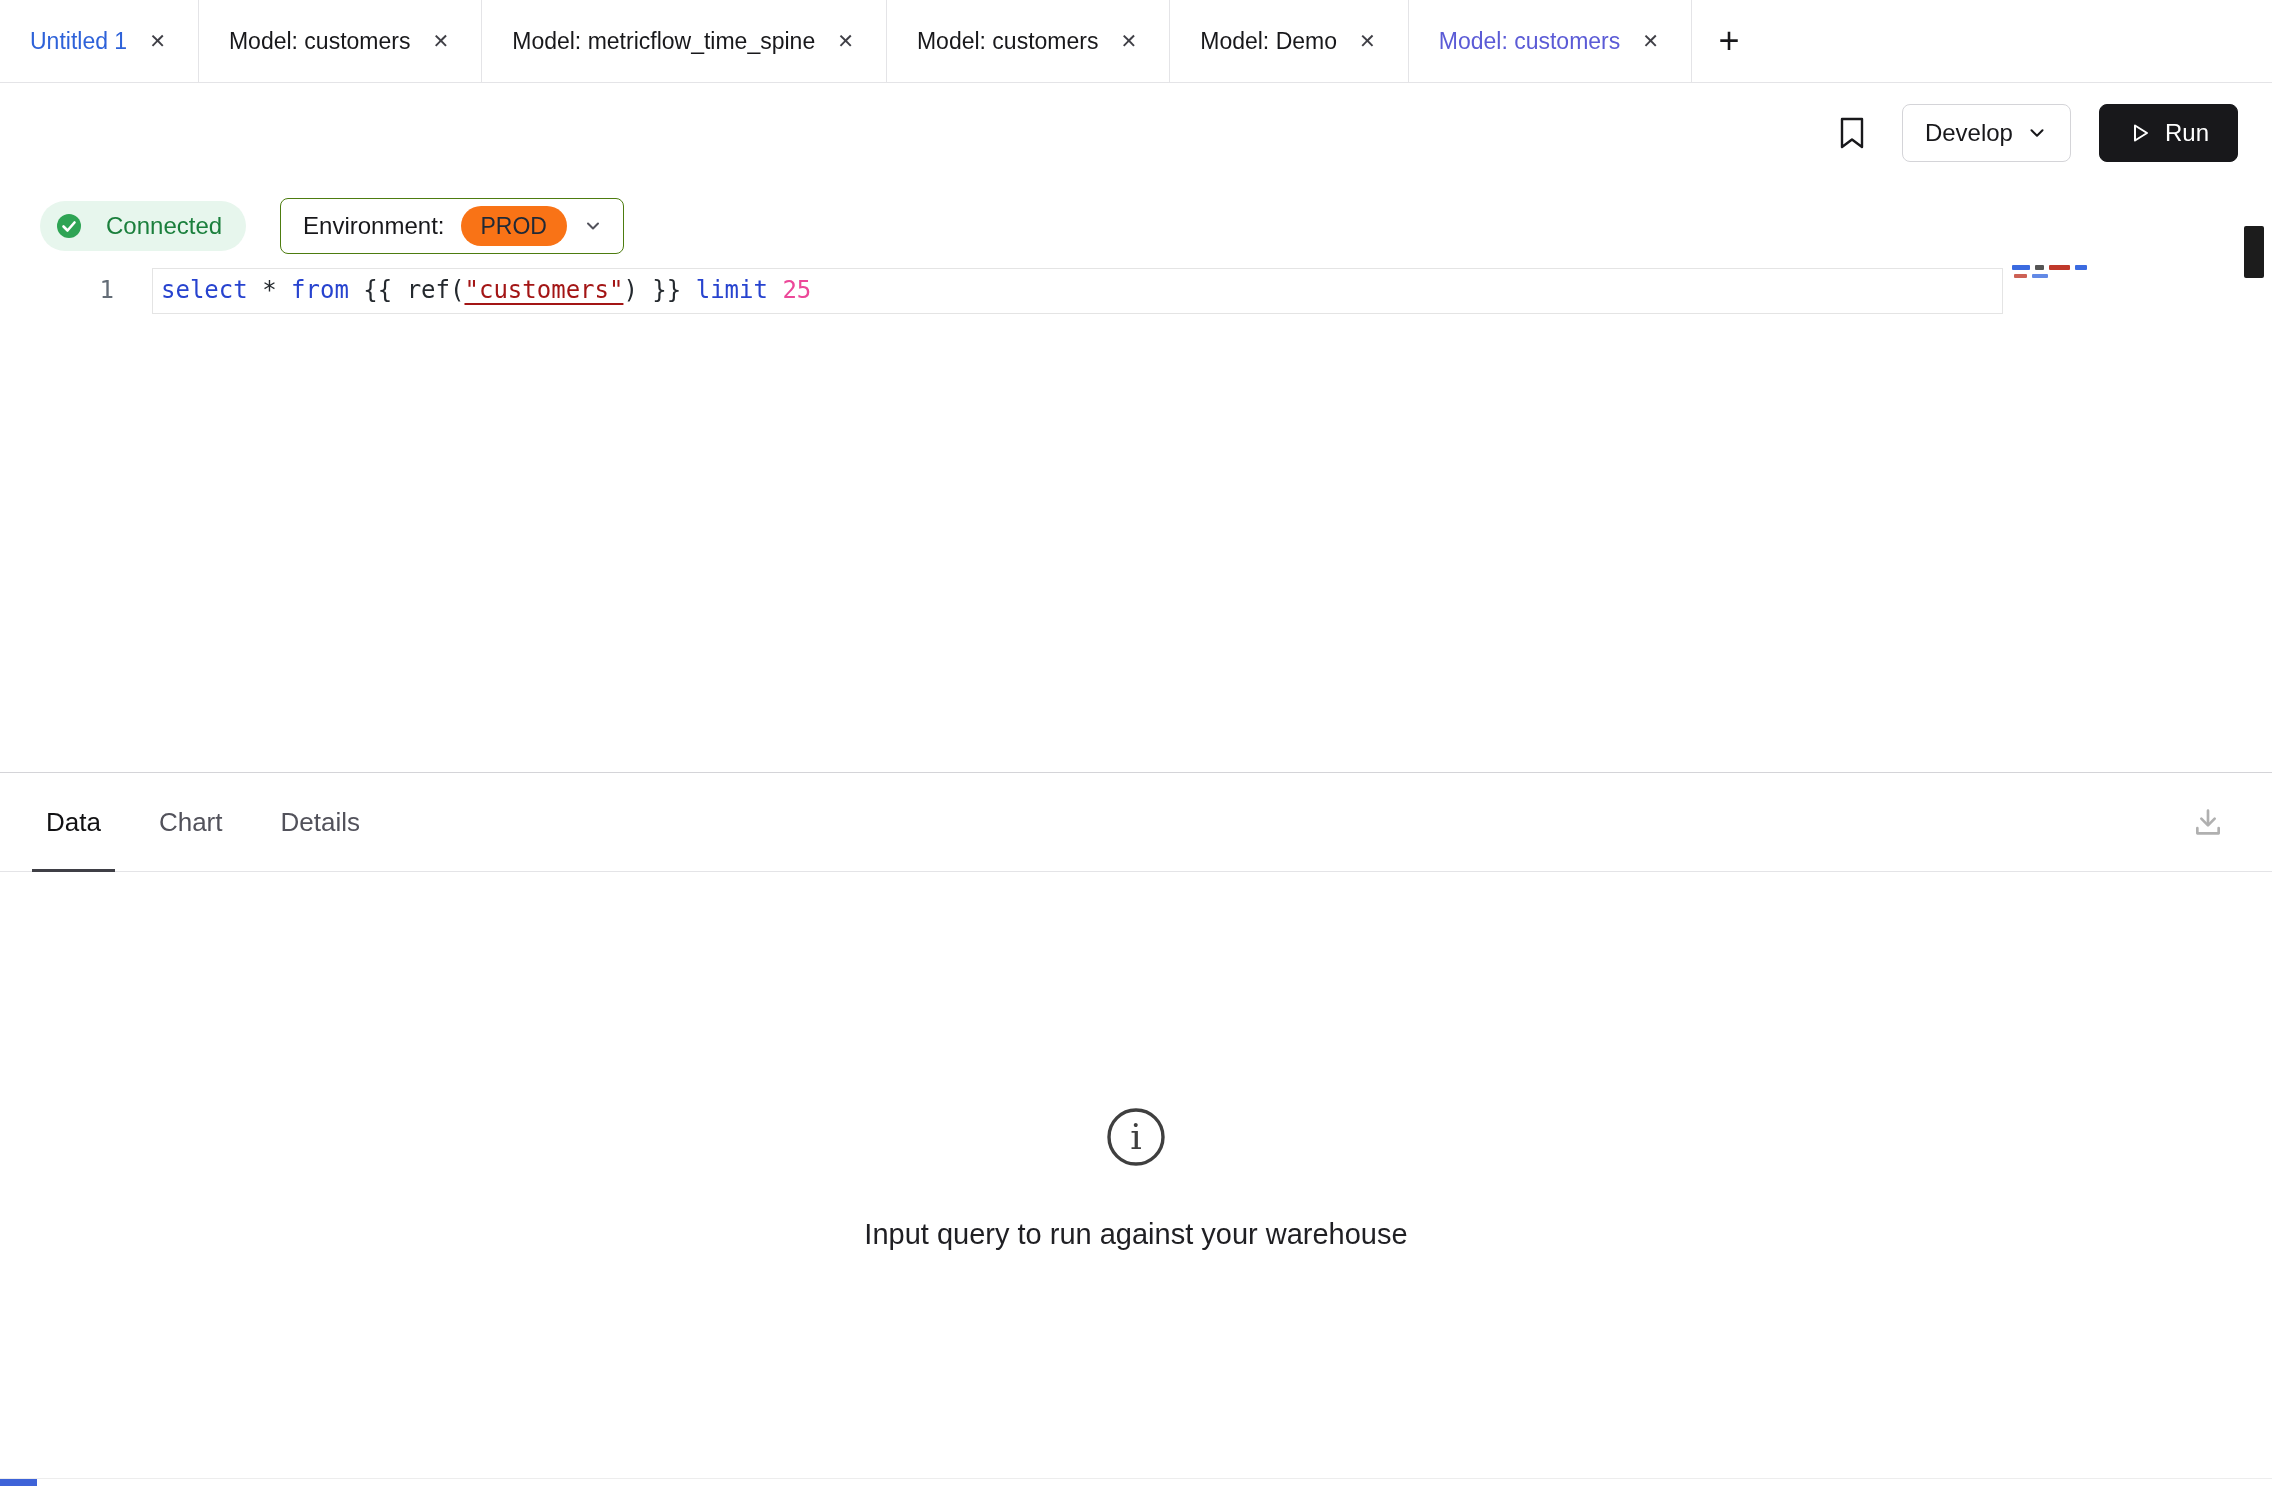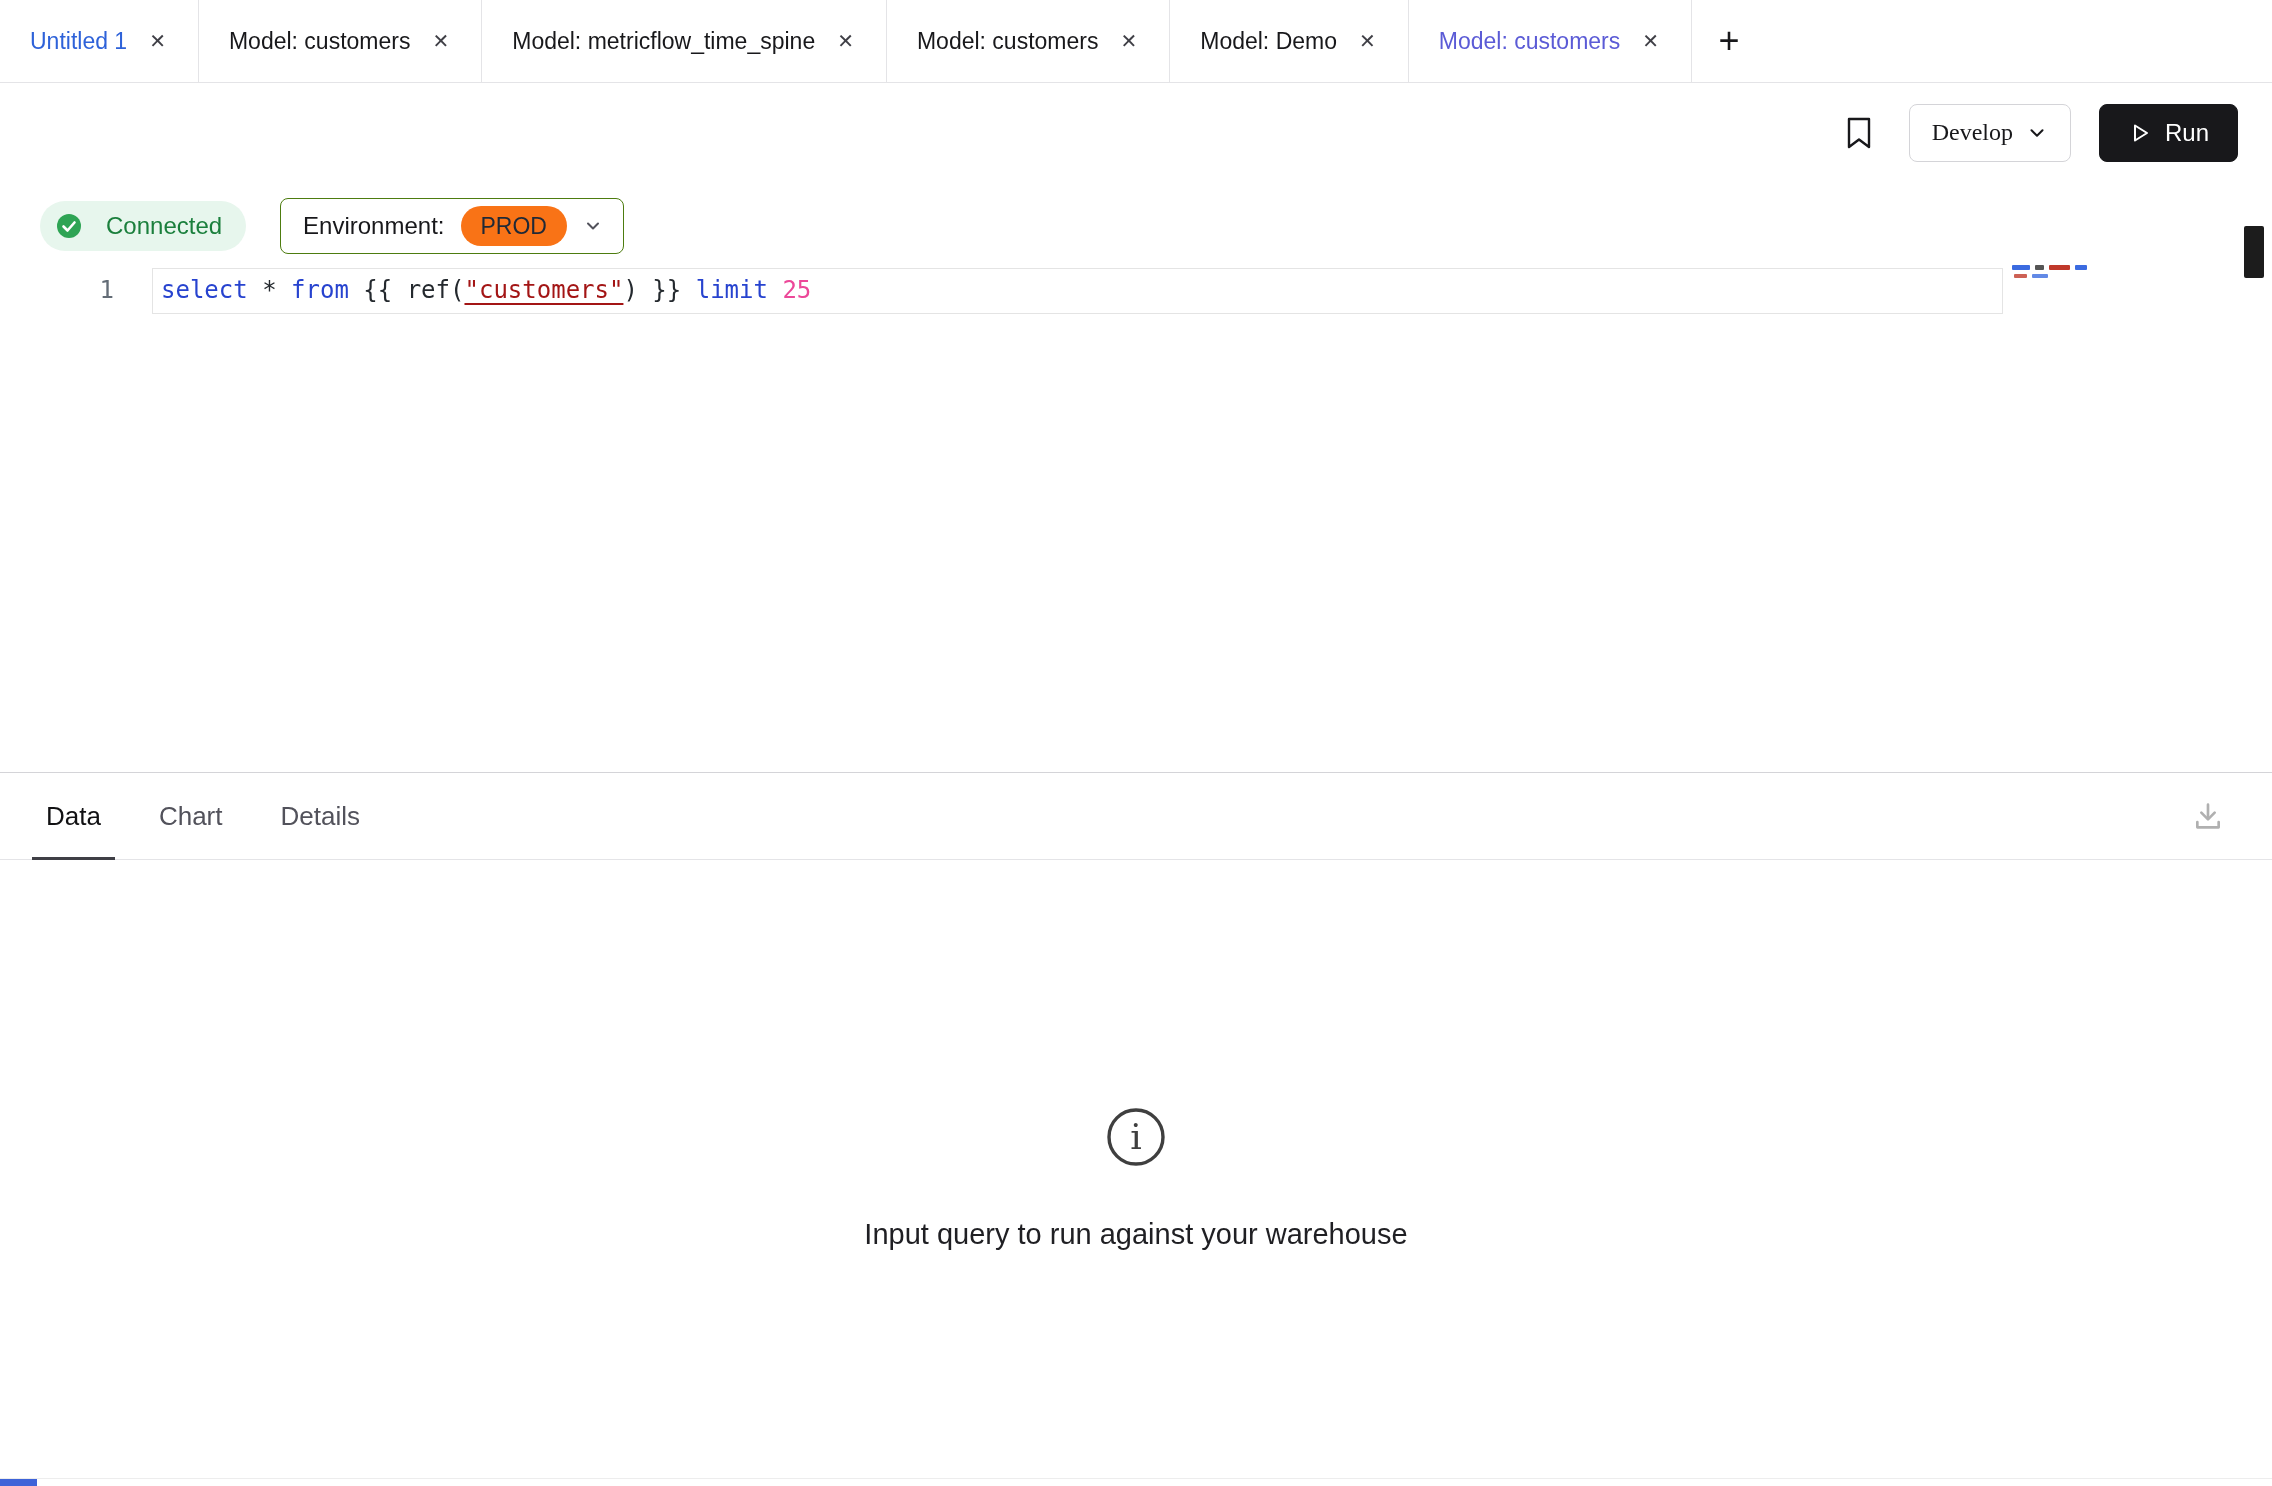--- a/index.html
+++ b/index.html
@@ -49,21 +49,21 @@
     background: #ffffff;
   }
   .icon-btn { display: flex; align-items: center; justify-content: center; width: 44px; height: 44px; }
   .btn {
     height: 58px; display: inline-flex; align-items: center; gap: 13px;
     border-radius: 8px; font-size: 24px;
     font-family: "Liberation Sans", sans-serif;
   }
   .btn-develop {
     padding: 0 22px;
-    background: #ffffff; border: 1px solid #d4d4d8; color: #18181b; font-family: Liberation Serif, serif;
+    background: #ffffff; border: 1px solid #d4d4d8; color: #18181b;
   }
   .btn-run {
     padding: 0 28px;
     background: #18181b; border: 1px solid #18181b; color: #ffffff;
   }
 
   
   .statusrow {
     position: absolute; top: 197px; left: 40px; height: 58px;
     display: flex; align-items: center; gap: 34px;
@@ -115,21 +115,21 @@
   .mm-d { background: #555555; }
   .mm-row2 { opacity: .8; height: 4px; }
 
   .scroll-thumb {
     position: absolute; right: 8px; top: -29px; width: 20px; height: 52px;
     background: #1c1c1c; border-radius: 2px;
   }
 
   
   .results-tabs {
-    position: absolute; top: 772px; left: 0; right: 0; height: 88px;
+    position: absolute; top: 772px; left: 0; right: 0; height: 100px;
     display: flex; align-items: center;
     padding-left: 46px; gap: 58px;
     border-top: 1px solid #d4d4d8;
     border-bottom: 1px solid #e4e4e7;
     background: #ffffff;
     font-size: 26px;
   }
   .rtab { position: relative; height: 100%; display: flex; align-items: center; color: #52525b; }
   .rtab--active { color: #111113; }
   .rtab--active::after {

